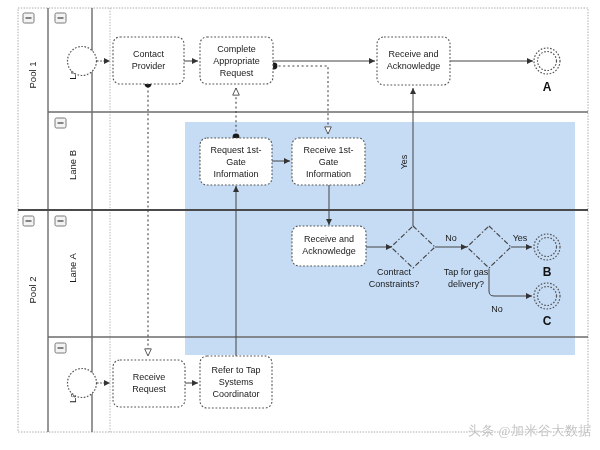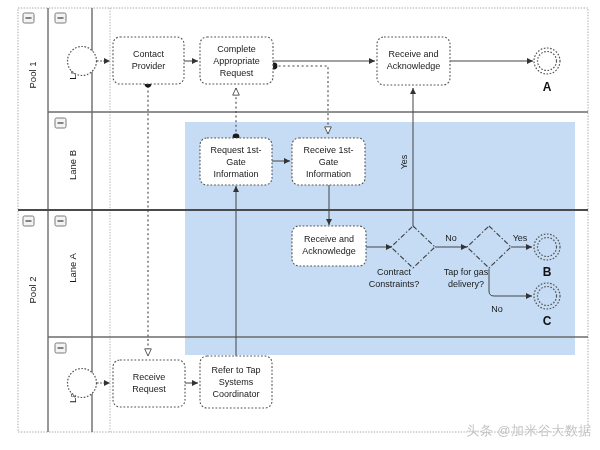--- a/index.html
+++ b/index.html
@@ -1,21 +1,21 @@
 <!DOCTYPE html>
 <html><head>
 <meta charset="utf-8">
 <style>
   html,body{margin:0;padding:0;background:#ffffff;}
   body{width:600px;height:450px;font-family:"Liberation Sans",sans-serif;}
   #stage{position:relative;width:600px;height:450px;overflow:hidden;background:#fff;}
   svg{display:block;}
   .wm{
     position:absolute;right:8px;bottom:10px;
-    font-family:Liberation Sans, sans-serif;
+    font-family:Liberation Serif, serif;
     font-size:13px;color:#b9b9b9;letter-spacing:.5px;
     white-space:nowrap;opacity:.85;
     text-shadow:0 1px 0 rgba(255,255,255,.9);
     pointer-events:none;
   }
 </style>
 </head>
 <body>
 
 <div id="stage">

